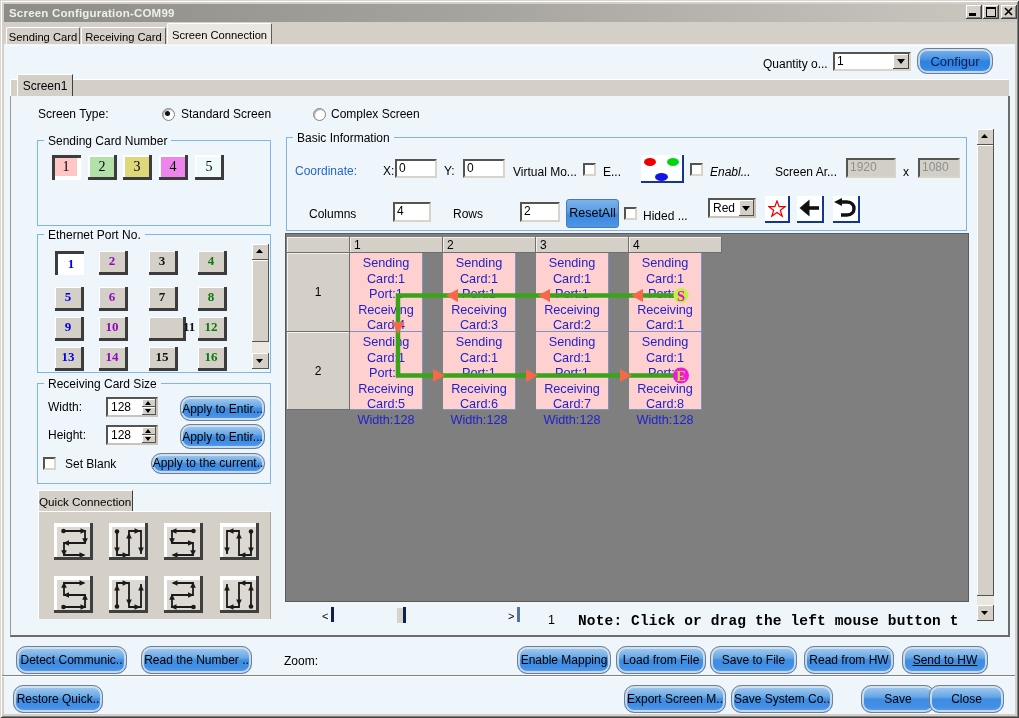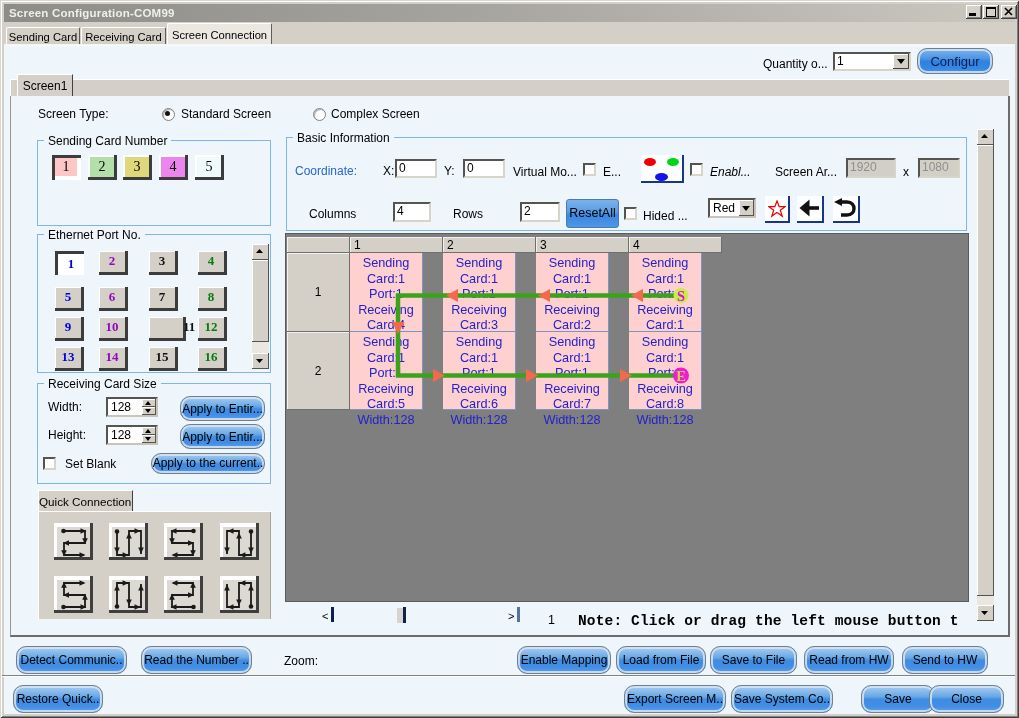--- a/index.html
+++ b/index.html
@@ -359,20 +359,20 @@
       </svg>
     </div>
 </div>
 
 <div class="btn-blue bb abs" style="left:16px;width:109px;">Detect Communic..</div>
 <div class="btn-blue bb abs" style="left:141px;width:109px;">Read the Number ..</div>
 <div class="btn-blue bb abs" style="left:517px;width:92px;">Enable Mapping</div>
 <div class="btn-blue bb abs" style="left:616px;width:88px;">Load from File</div>
 <div class="btn-blue bb abs" style="left:710px;width:85px;">Save to File</div>
 <div class="btn-blue bb abs" style="left:804px;width:88px;">Read from HW</div>
-<div class="btn-blue bb abs" style="left:902px;width:84px;">Send to HW</div>
+<div class="btn-blue bb abs" style="left:902px;width:84px;text-decoration:underline;">Send to HW</div>
 <div class="abs" style="left:2px;top:675px;width:1013px;height:1px;background:#82827c;"></div>
 <div class="abs" style="left:2px;top:676px;width:1013px;height:1px;background:#fdfdfb;"></div>
 <div class="btn-blue bb2 abs" style="left:13px;width:88px;">Restore Quick..</div>
 <div class="btn-blue bb2 abs" style="left:624px;width:100px;">Export Screen M..</div>
 <div class="btn-blue bb2 abs" style="left:731px;width:100px;">Save System Co..</div>
 <div class="btn-blue bb2 abs" style="left:845px;width:72px;margin-left:16px;">Save</div>
 <div class="btn-blue bb2 abs" style="left:929px;width:73px;">Close</div>
 
 </body></html>

